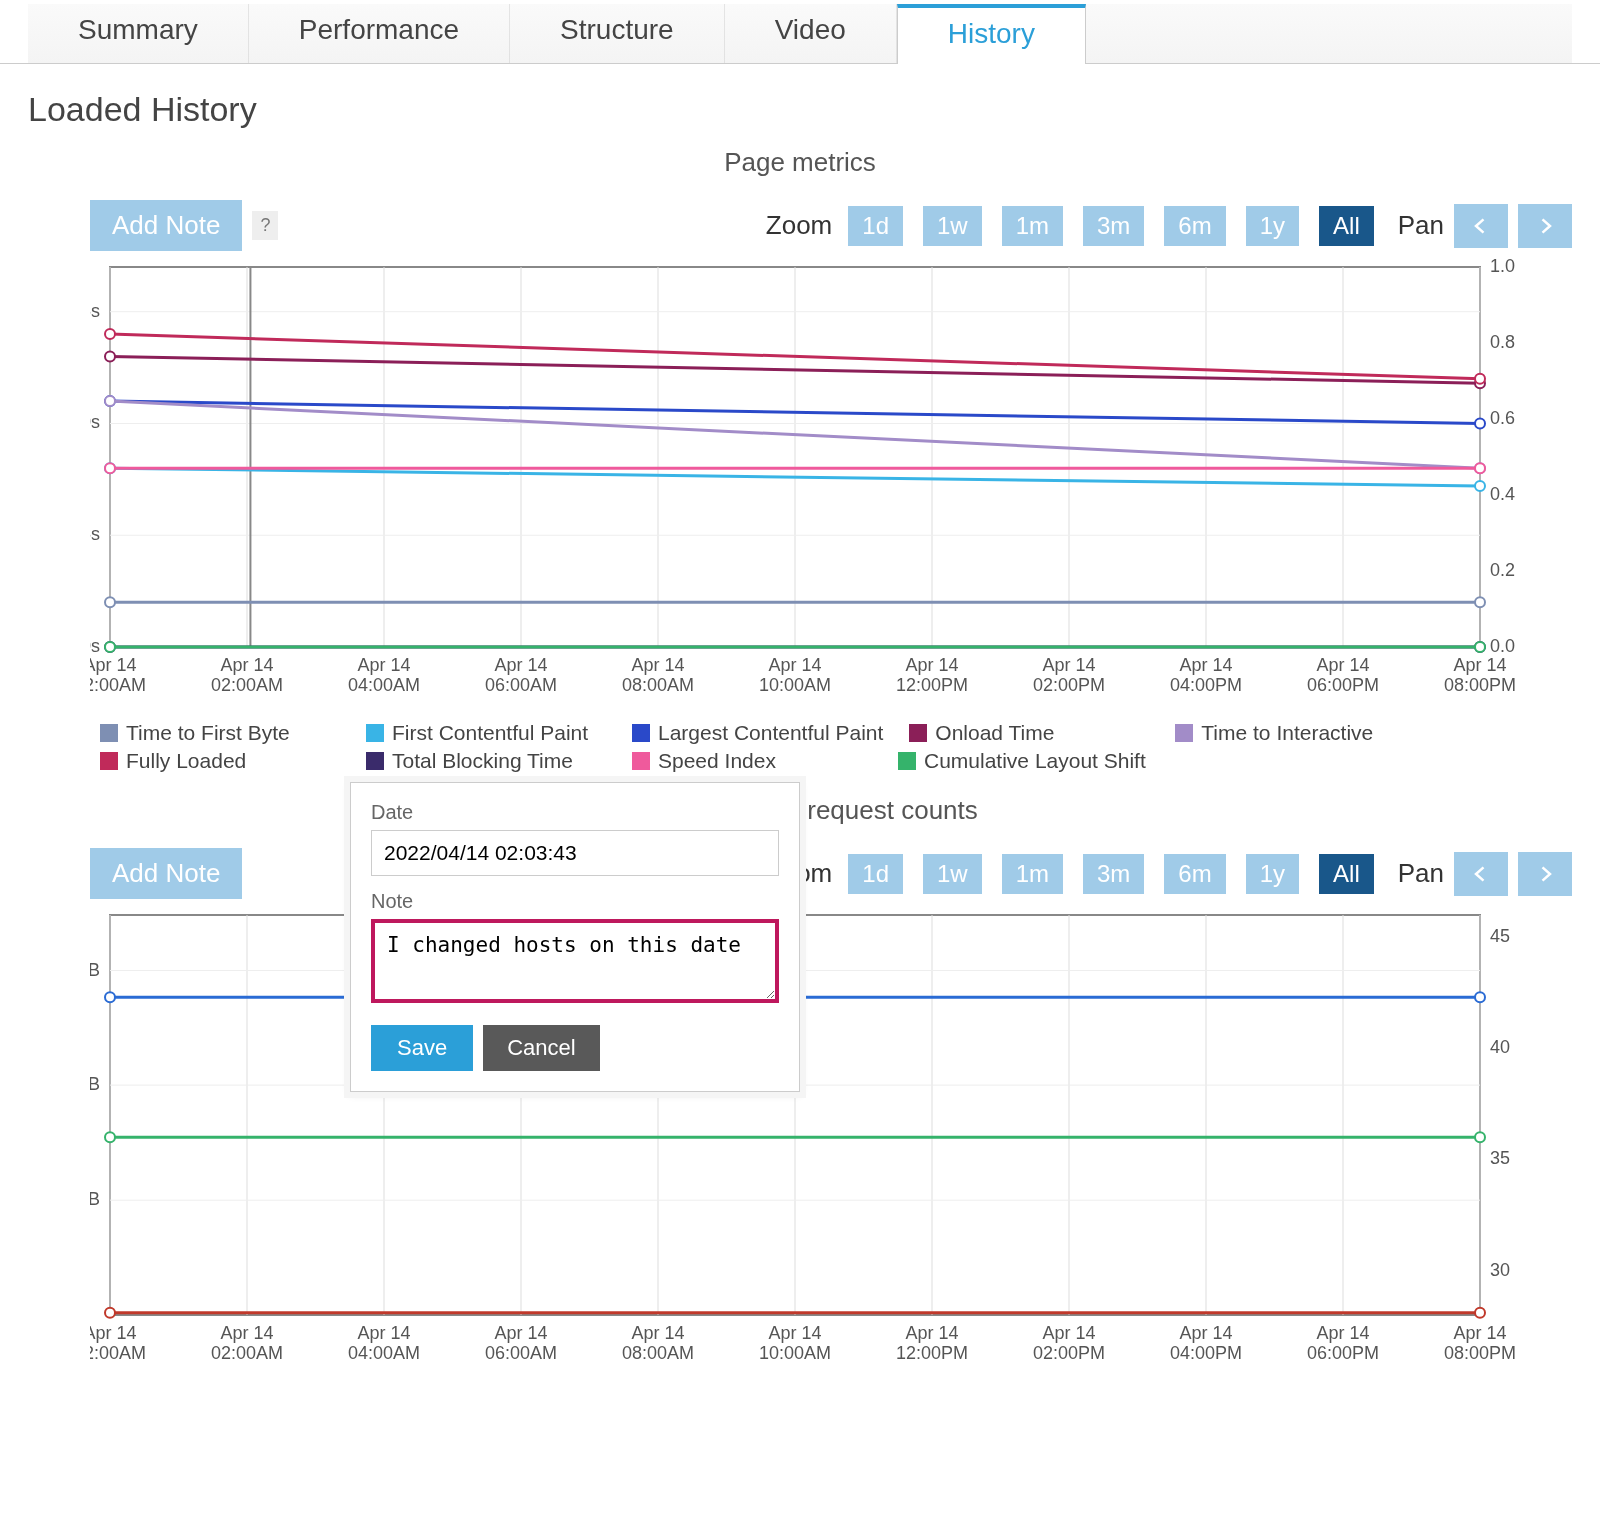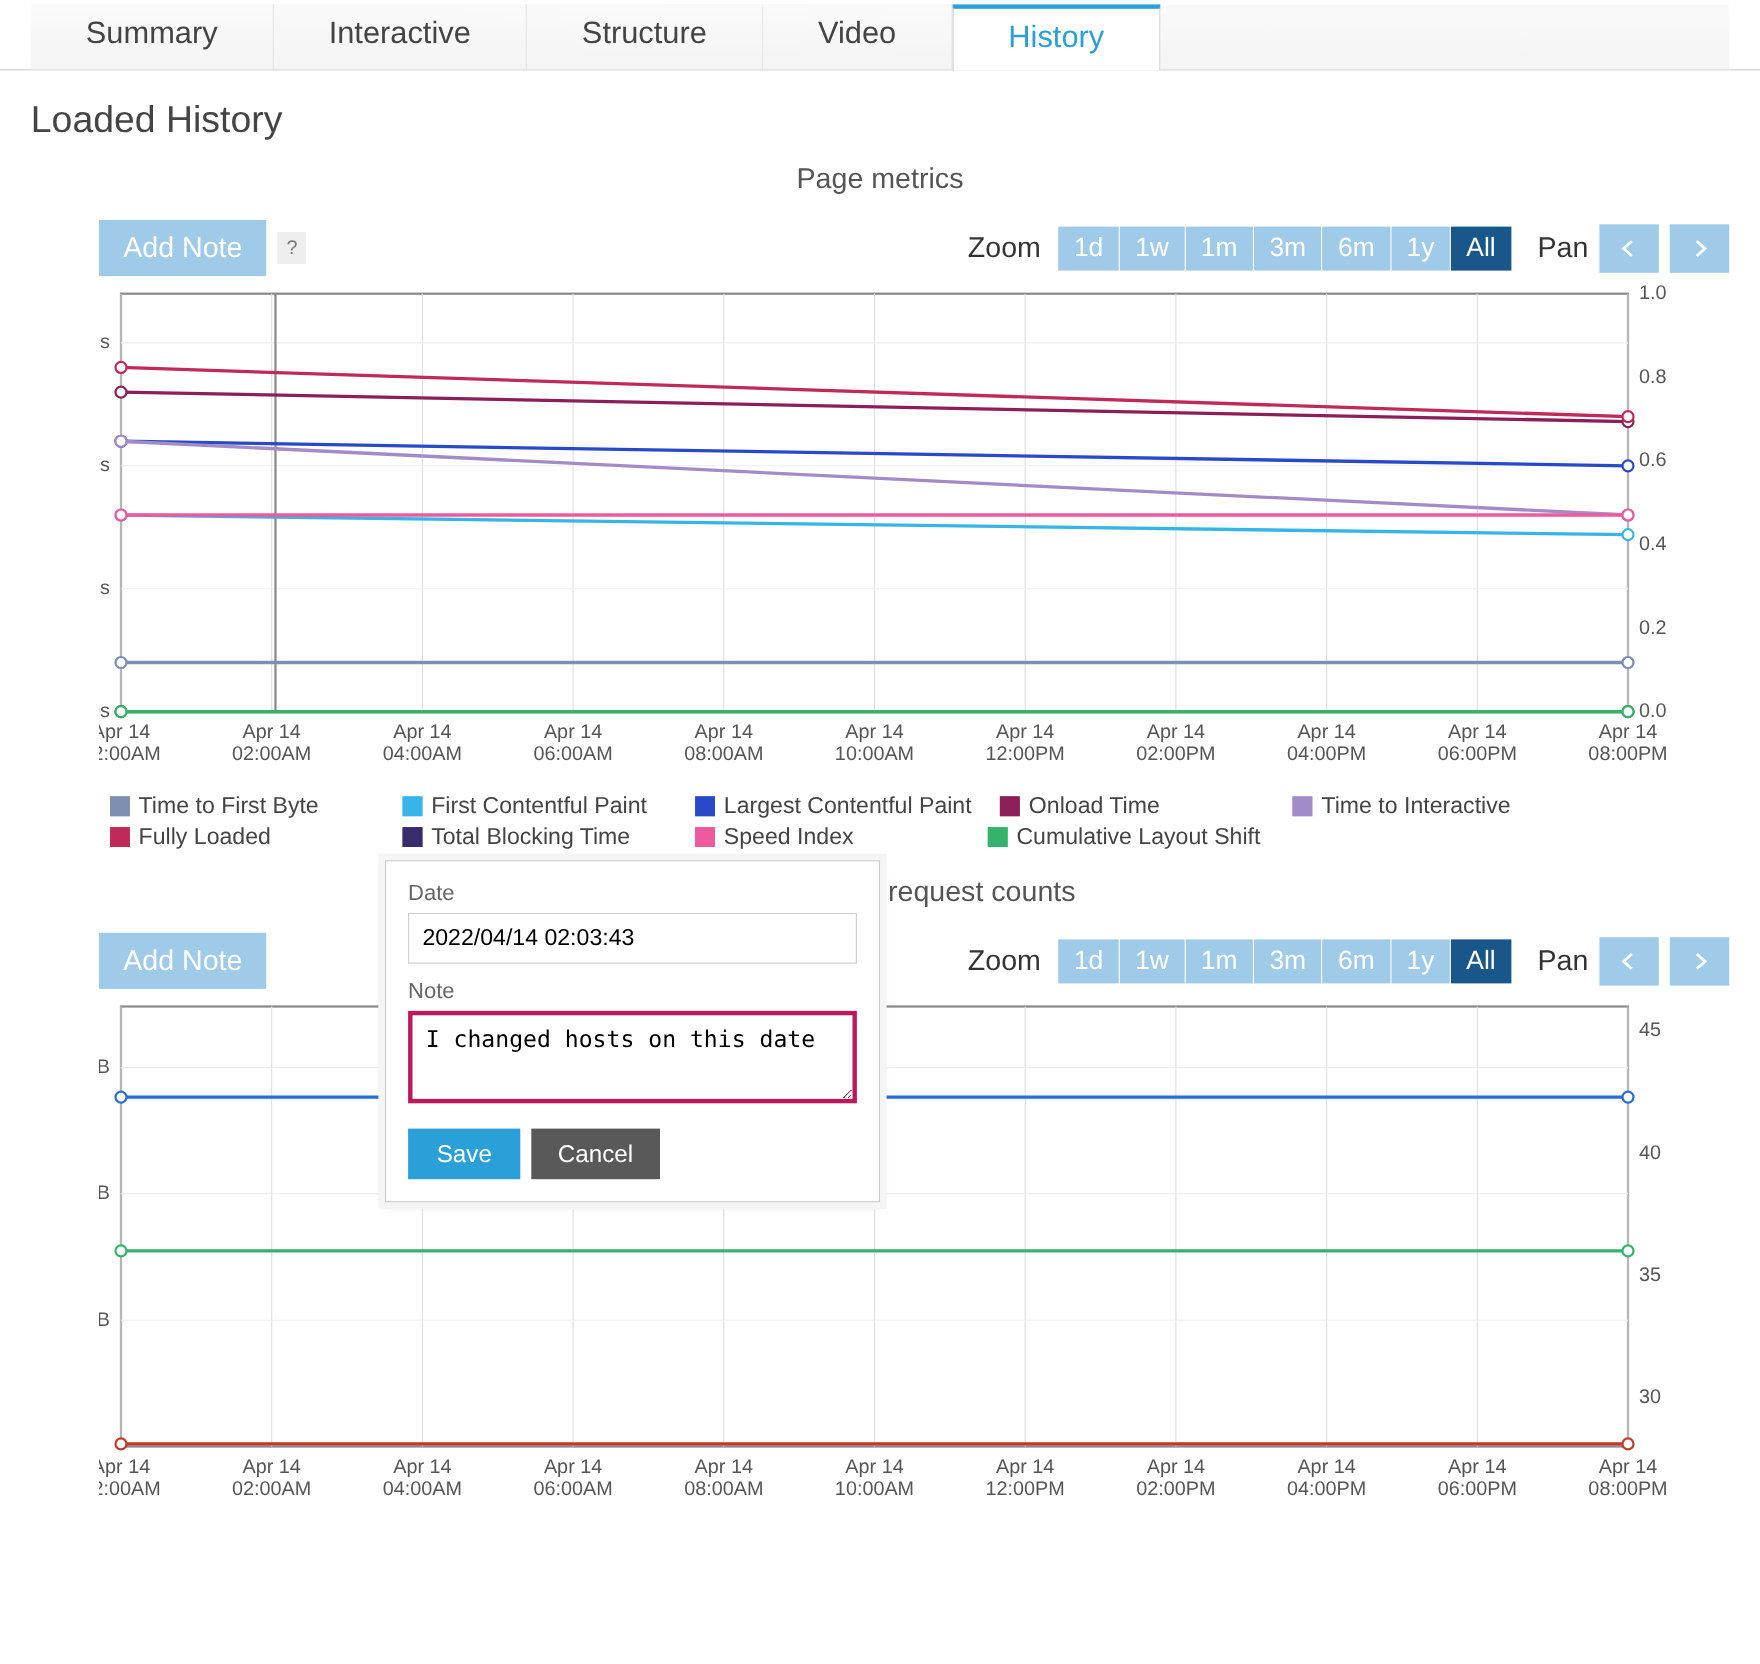--- a/index.html
+++ b/index.html
@@ -25,21 +25,21 @@
   .h2 { font-size: 26px; color: #555; margin: 18px 28px 8px; font-weight: 400; text-align: center; }
 
   
   .chart-toolbar { display: flex; align-items: center; margin: 22px 28px 6px 90px; gap: 10px; font-size: 24px; }
   .btn-addnote {
     background: #a0cbe8; color: #fff; font-size: 26px; padding: 10px 22px; border: none; cursor: pointer;
   }
   .help-chip { background: #eee; color: #777; font-size: 18px; padding: 4px 8px; cursor: pointer; }
   .flex-spacer { flex: 1 1 auto; }
   .zoom-label { font-size: 26px; color: #333; margin-right: 6px; }
-  .zoom-group { display: flex; gap: 1px; }
+  .zoom-group { display: flex; gap: 20px; }
   .zoom-btn {
     background: #a0cbe8; color: #fff; font-size: 24px; padding: 6px 14px; border: none; cursor: pointer;
   }
   .zoom-btn.active { background: #19578a; }
   .pan-label { font-size: 26px; color: #333; margin-left: 14px; }
   .pan-btn {
     background: #a0cbe8; color: #fff; width: 54px; height: 44px; border: none;
     display: inline-flex; align-items: center; justify-content: center; cursor: pointer;
   }
   .pan-btn svg { width: 20px; height: 20px; }
@@ -74,21 +74,21 @@
   
   .axis-text { font-size: 18px; fill: #555; }
 </style>
 </head>
 <body>
 
 <div class="page" id="page">
 
   <div class="tabs" id="tab-bar">
       <div class="tab">Summary</div>
-      <div class="tab">Interactive</div>
+      <div class="tab">Performance</div>
       <div class="tab">Structure</div>
       <div class="tab">Video</div>
       <div class="tab active">History</div>
       <div class="tab tab-trail" style="padding: 0px;"></div>
     </div>
 
   <div class="h1">Loaded History</div>
 
   <div class="h2">Page metrics</div>
 

